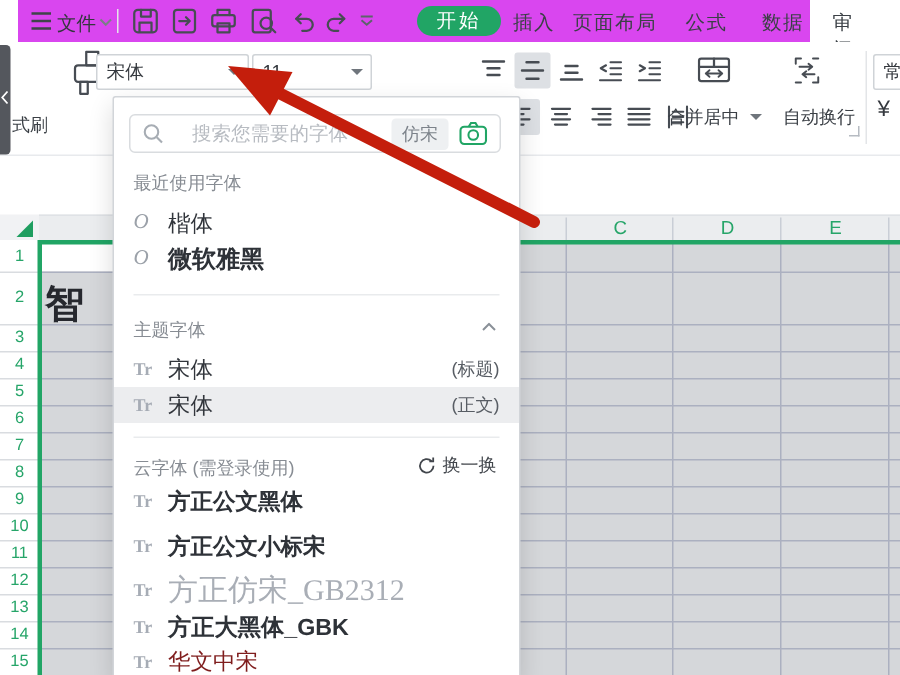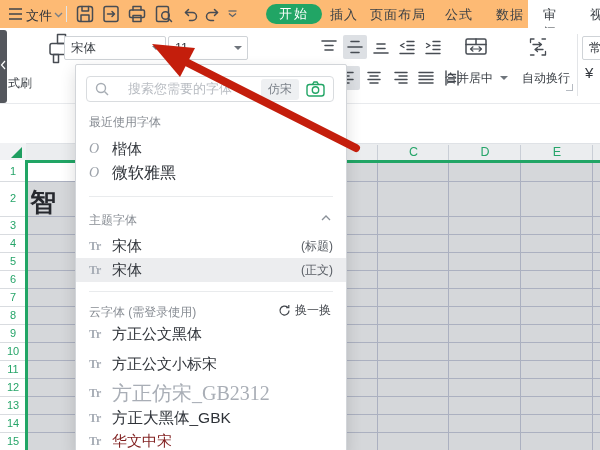--- a/index.html
+++ b/index.html
@@ -3,21 +3,21 @@
 <meta charset="utf-8">
 <style>
   html,body{margin:0;padding:0}
   body{width:600px;height:450px;overflow:hidden;position:relative;background:#fff;
        font-family:"Liberation Sans","DejaVu Sans",sans-serif;color:#34383e;font-size:13px}
   .abs{position:absolute}
   svg{display:block}
   .ic{stroke:#474c53;fill:none;stroke-width:1.5;stroke-linecap:round;stroke-linejoin:round}
 
   
-  .menubar{left:0;top:0;width:528px;height:28px;background:#fdba74}
+  .menubar{left:12px;top:0;width:528px;height:28px;background:#d946ef}
   .tab{position:absolute;top:6px;font-size:13px;color:#3b4046;letter-spacing:1px;cursor:default}
   .tab-active{top:4px;height:20px;line-height:20px;padding:0 13px;background:#21a565;color:#fff;
               border-radius:11px;letter-spacing:2px;font-size:13px}
   .qicon{position:absolute;top:5px;width:18px;height:18px}
   .vdiv{position:absolute;width:1px;background:#e3e5e8}
 
   
   .ribbon{left:0;top:28px;width:600px;height:75px;background:#fff;border-bottom:1px solid #e8eaed}
   .combo{position:absolute;height:22px;background:#fff;border:1px solid #cfd3d7;border-radius:2px;
          display:flex;align-items:center;font-size:12.5px;color:#34383e}
@@ -58,21 +58,21 @@
   .ph{font-size:13px;color:#b8bcc2;margin-left:19px;flex:1}
   .tagchip{font-size:12px;color:#7c828a;background:#eef0f2;border-radius:3px;padding:2px 7px;margin-right:7px}
   .sectitle{position:absolute;left:13px;font-size:12px;color:#878c93}
   .ddrow{position:absolute;left:13px;right:13px;height:22px;display:flex;align-items:center}
   .glyphO{width:23px;font-family:"Liberation Serif","DejaVu Serif",serif;font-style:italic;
           color:#9ba1a9;font-size:14px}
   .glyphTr{width:23px;font-family:"Liberation Serif","DejaVu Serif",serif;font-weight:bold;
            color:#a6acb5;font-size:12px}
   .fname{font-family:"Liberation Serif","DejaVu Serif",serif;font-size:15px;color:#32363c}
   .fname.sans{font-family:"Liberation Sans","DejaVu Sans",sans-serif}
-  .fname.heavy{font-weight:normal;color:#2e3238}
+  .fname.heavy{font-weight:bold;color:#2e3238}
   .fname.muted{color:#a9aeb6;font-weight:normal}
   .righttag{margin-left:auto;font-size:12px;color:#585d64}
   .ddsep{position:absolute;left:13px;right:13px;height:1px;background:#e9ebed}
   .hlband{position:absolute;left:0;right:0;height:24px;background:#ecedef}
 </style>
 </head>
 <body>
 
 <div class="abs menubar">
   <svg class="qicon" style="left:8px;top:7px" width="15" height="13">

